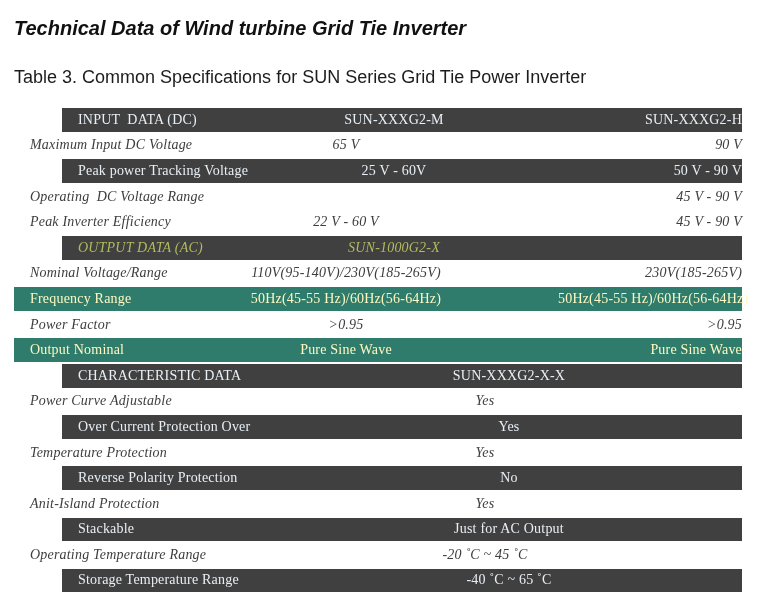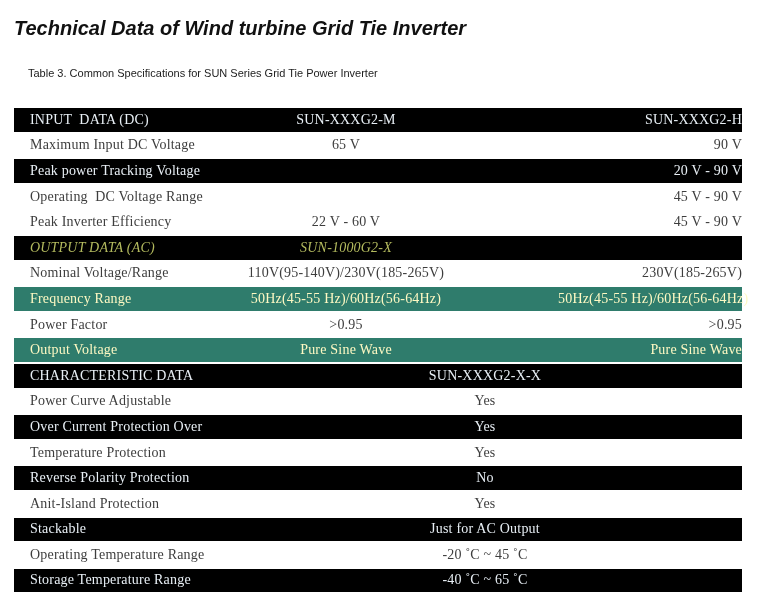--- a/index.html
+++ b/index.html
@@ -25,44 +25,43 @@
     font-style: italic;
     font-size: 20px;
     color: #111111;
     white-space: pre;
   }
   .subtitle {
     position: absolute;
     left: 14px;
     top: 67px;
     font-family: "Liberation Sans", sans-serif;
-    font-size: 11px;
+    font-size: 18px;
     color: #1c1c1c;
     white-space: pre;
-    margin-left: 14px;
   }
   .spec-table {
     position: absolute;
     left: 14px;
     top: 108px;
     width: 728px;
     font-family: "Liberation Serif", "DejaVu Serif", serif;
     font-size: 14px;
     letter-spacing: 0.2px;
   }
   .row {
     display: flex;
     align-items: center;
     height: 25.6px;
     box-sizing: border-box;
     border-bottom: 2px solid #ffffff;
     white-space: nowrap;
   }
-  .row.bg-white { background: #ffffff; color: #3d3d3d; }
-  .row.bg-blue  { background: #000000; color: #e8eff5; }
+  .row.bg-white { background: #ffffff; color: #3d3d3d; font-style: italic; }
+  .row.bg-blue  { background: #404040; color: #e8eff5; margin-left: 48px; }
   .row.bg-teal  { background: #2f7c6c; color: #fef9c3; }
   .row.txt-yellow { color: #b3ba5e; font-style: italic; }
   .cell-label {
     flex: 0 0 200px;
     padding-left: 16px;
     box-sizing: border-box;
     text-align: left;
     overflow: visible;
     white-space: pre;
   }
@@ -94,21 +93,22 @@
         <div class="cell-col2">SUN-XXXG2-M</div>
         <div class="cell-col3">SUN-XXXG2-H</div>
       </div>
       <div class="row bg-white">
         <div class="cell-label">Maximum Input DC Voltage</div>
         <div class="cell-col2">65 V</div>
         <div class="cell-col3">90 V</div>
       </div>
       <div class="row bg-blue">
         <div class="cell-label">Peak power Tracking Voltage</div>
-        <div class="cell-col3">20 V - 90 V</div>
+        <div class="cell-col2">25 V - 60V</div>
+        <div class="cell-col3">50 V - 90 V</div>
       </div>
       <div class="row bg-white">
         <div class="cell-label">Operating  DC Voltage Range</div>
         <div class="cell-col3">45 V - 90 V</div>
       </div>
       <div class="row bg-white">
         <div class="cell-label">Peak Inverter Efficiency</div>
         <div class="cell-col2">22 V - 60 V</div>
         <div class="cell-col3">45 V - 90 V</div>
       </div>
@@ -125,21 +125,21 @@
         <div class="cell-label">Frequency Range</div>
         <div class="cell-col2">50Hz(45-55 Hz)/60Hz(56-64Hz)</div>
         <div class="cell-col3">50Hz(45-55 Hz)/60Hz(56-64Hz)</div>
       </div>
       <div class="row bg-white">
         <div class="cell-label">Power Factor</div>
         <div class="cell-col2">&gt;0.95</div>
         <div class="cell-col3">&gt;0.95</div>
       </div>
       <div class="row bg-teal">
-        <div class="cell-label">Output Voltage</div>
+        <div class="cell-label">Output Nominal</div>
         <div class="cell-col2">Pure Sine Wave</div>
         <div class="cell-col3">Pure Sine Wave</div>
       </div>
       <div class="row bg-blue">
         <div class="cell-label">CHARACTERISTIC DATA</div>
         <div class="cell-merged">SUN-XXXG2-X-X</div>
       </div>
       <div class="row bg-white">
         <div class="cell-label">Power Curve Adjustable</div>
         <div class="cell-merged">Yes</div>

